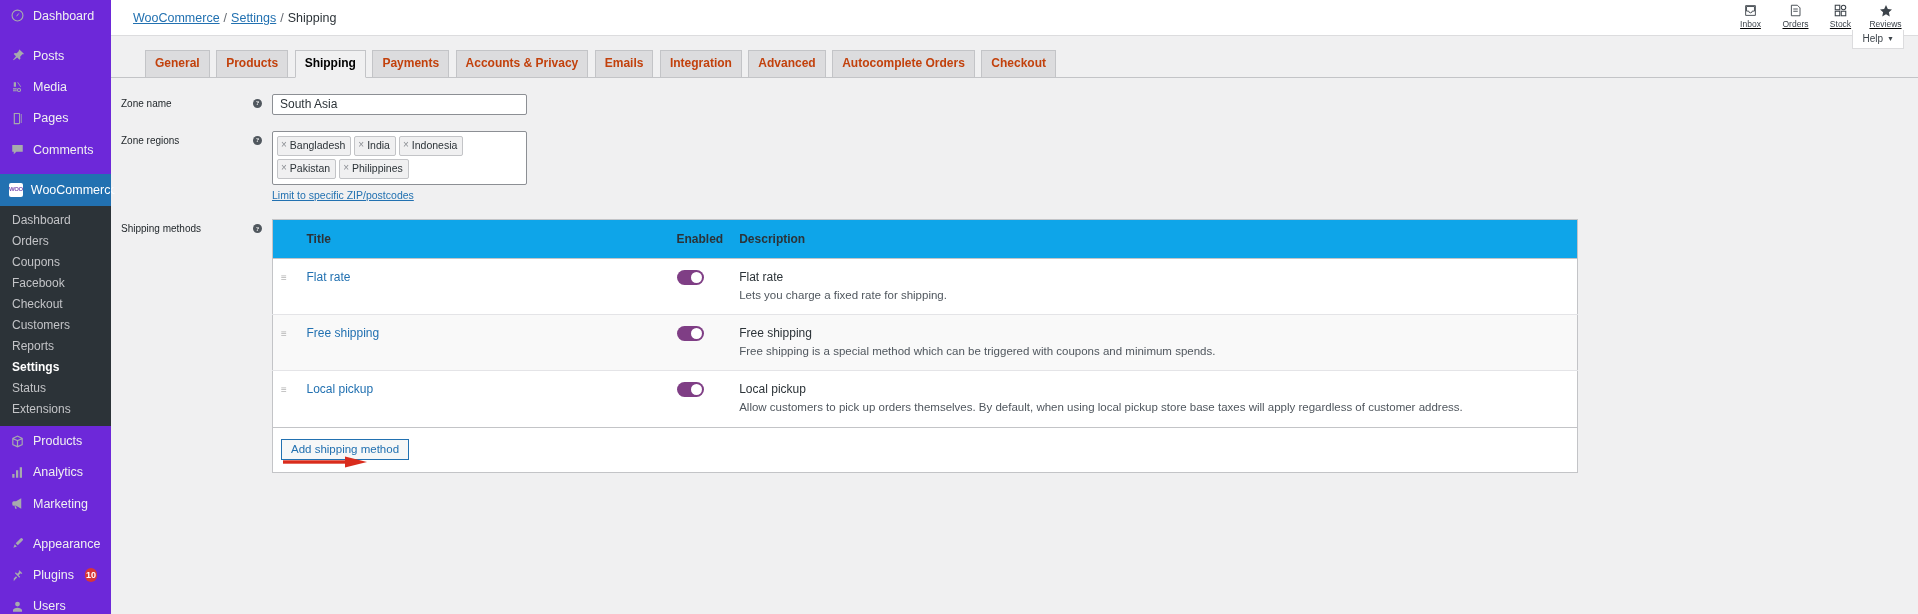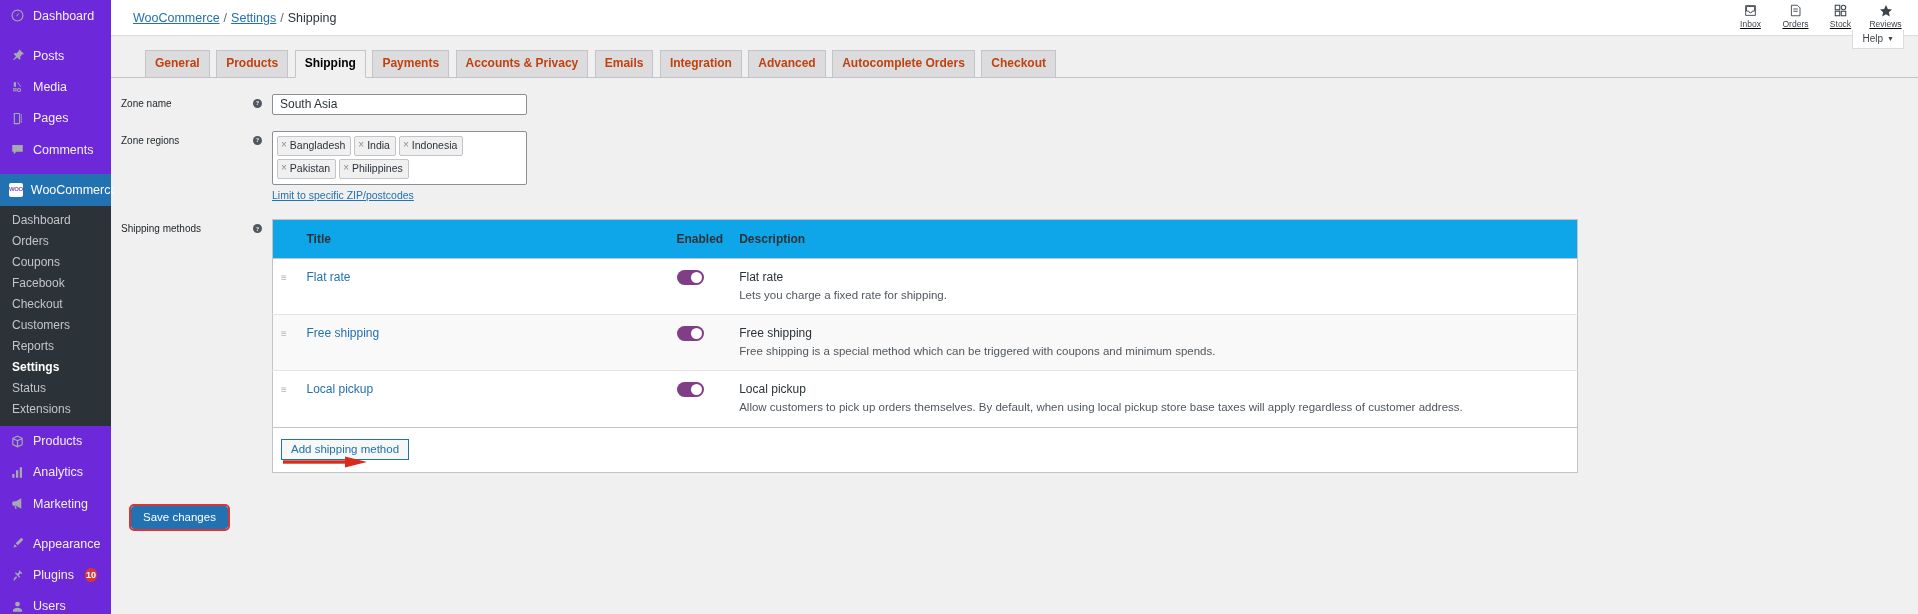--- a/index.html
+++ b/index.html
@@ -672,23 +672,20 @@
                 </td>
               </tr>
             </tbody>
           </table>
           <div class="add-method-wrap">
             <button class="btn-secondary">Add shipping method</button>
           </div>
         </div>
       </div>
 
-      <div class="save-wrap">
-        <button class="btn-primary highlight">Save changes</button>
-      </div>
     </div>
 
     <svg class="arrow-annot" viewBox="0 0 84 14">
       <path d="M84 7 L62 1.5 L62 12.5 Z" fill="#d92b1c"></path>
       <rect x="0" y="5.3" width="64" height="3.4" fill="#d92b1c"></rect>
     </svg>
 
   </div>
 </div>
 

